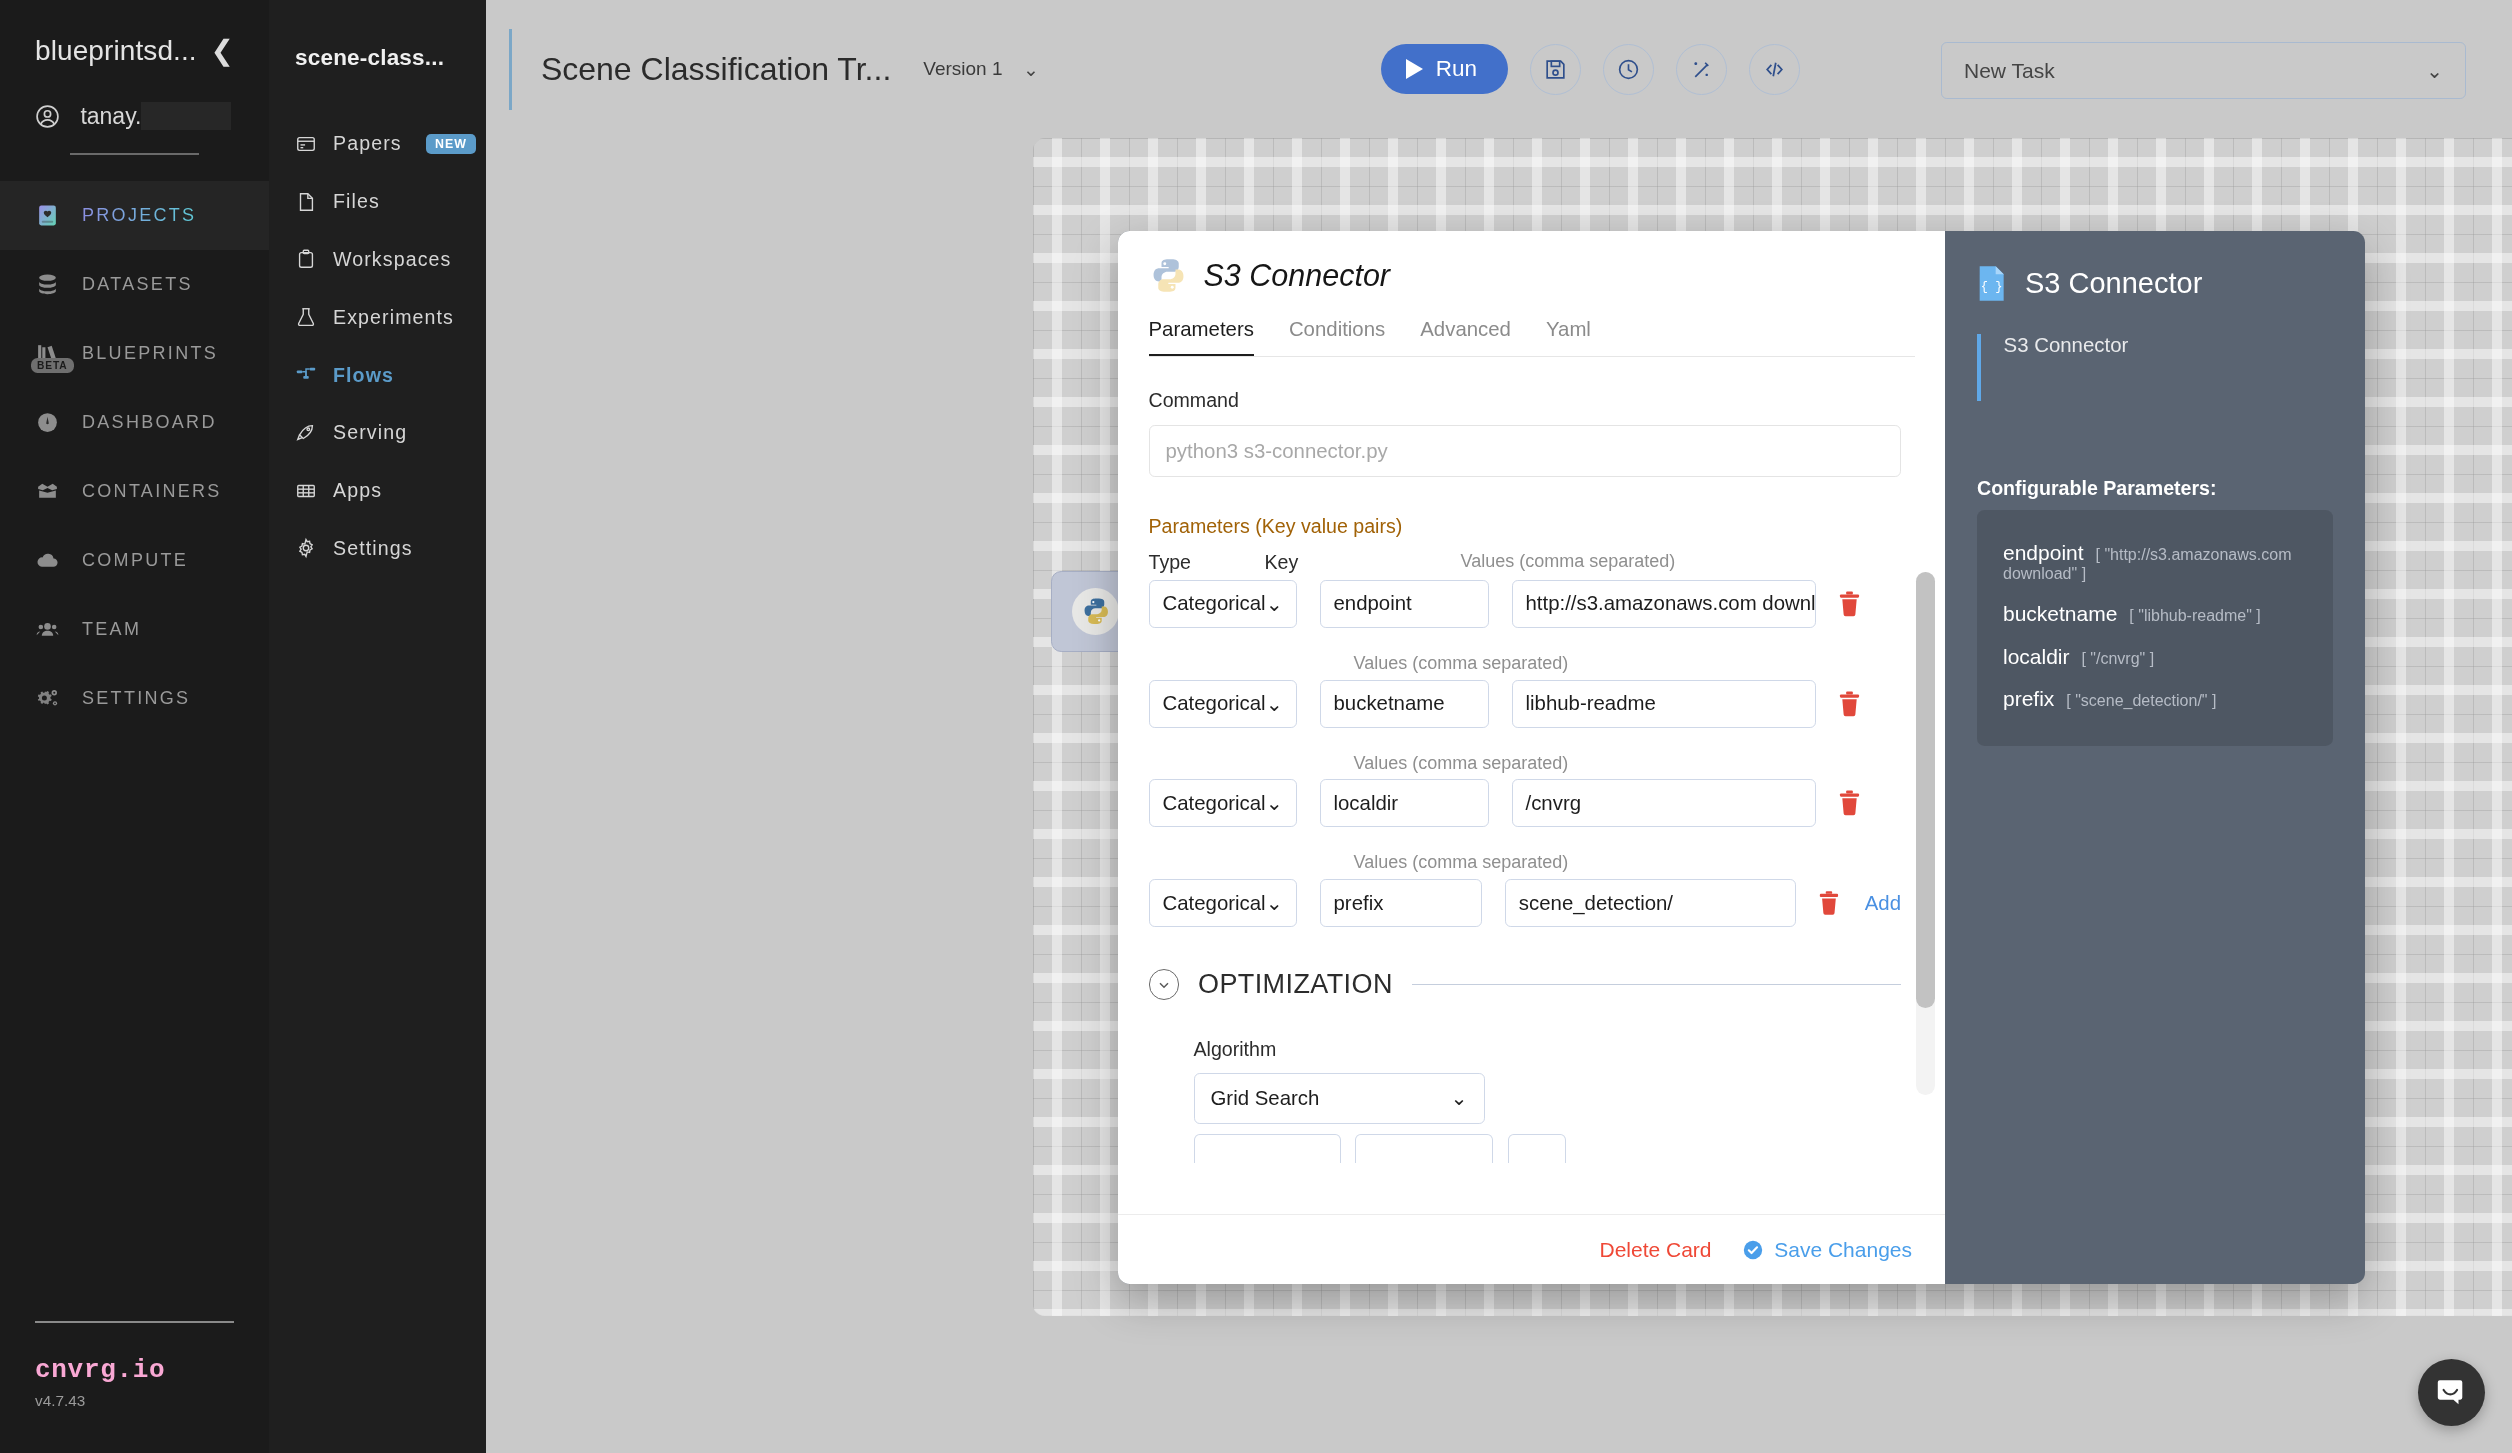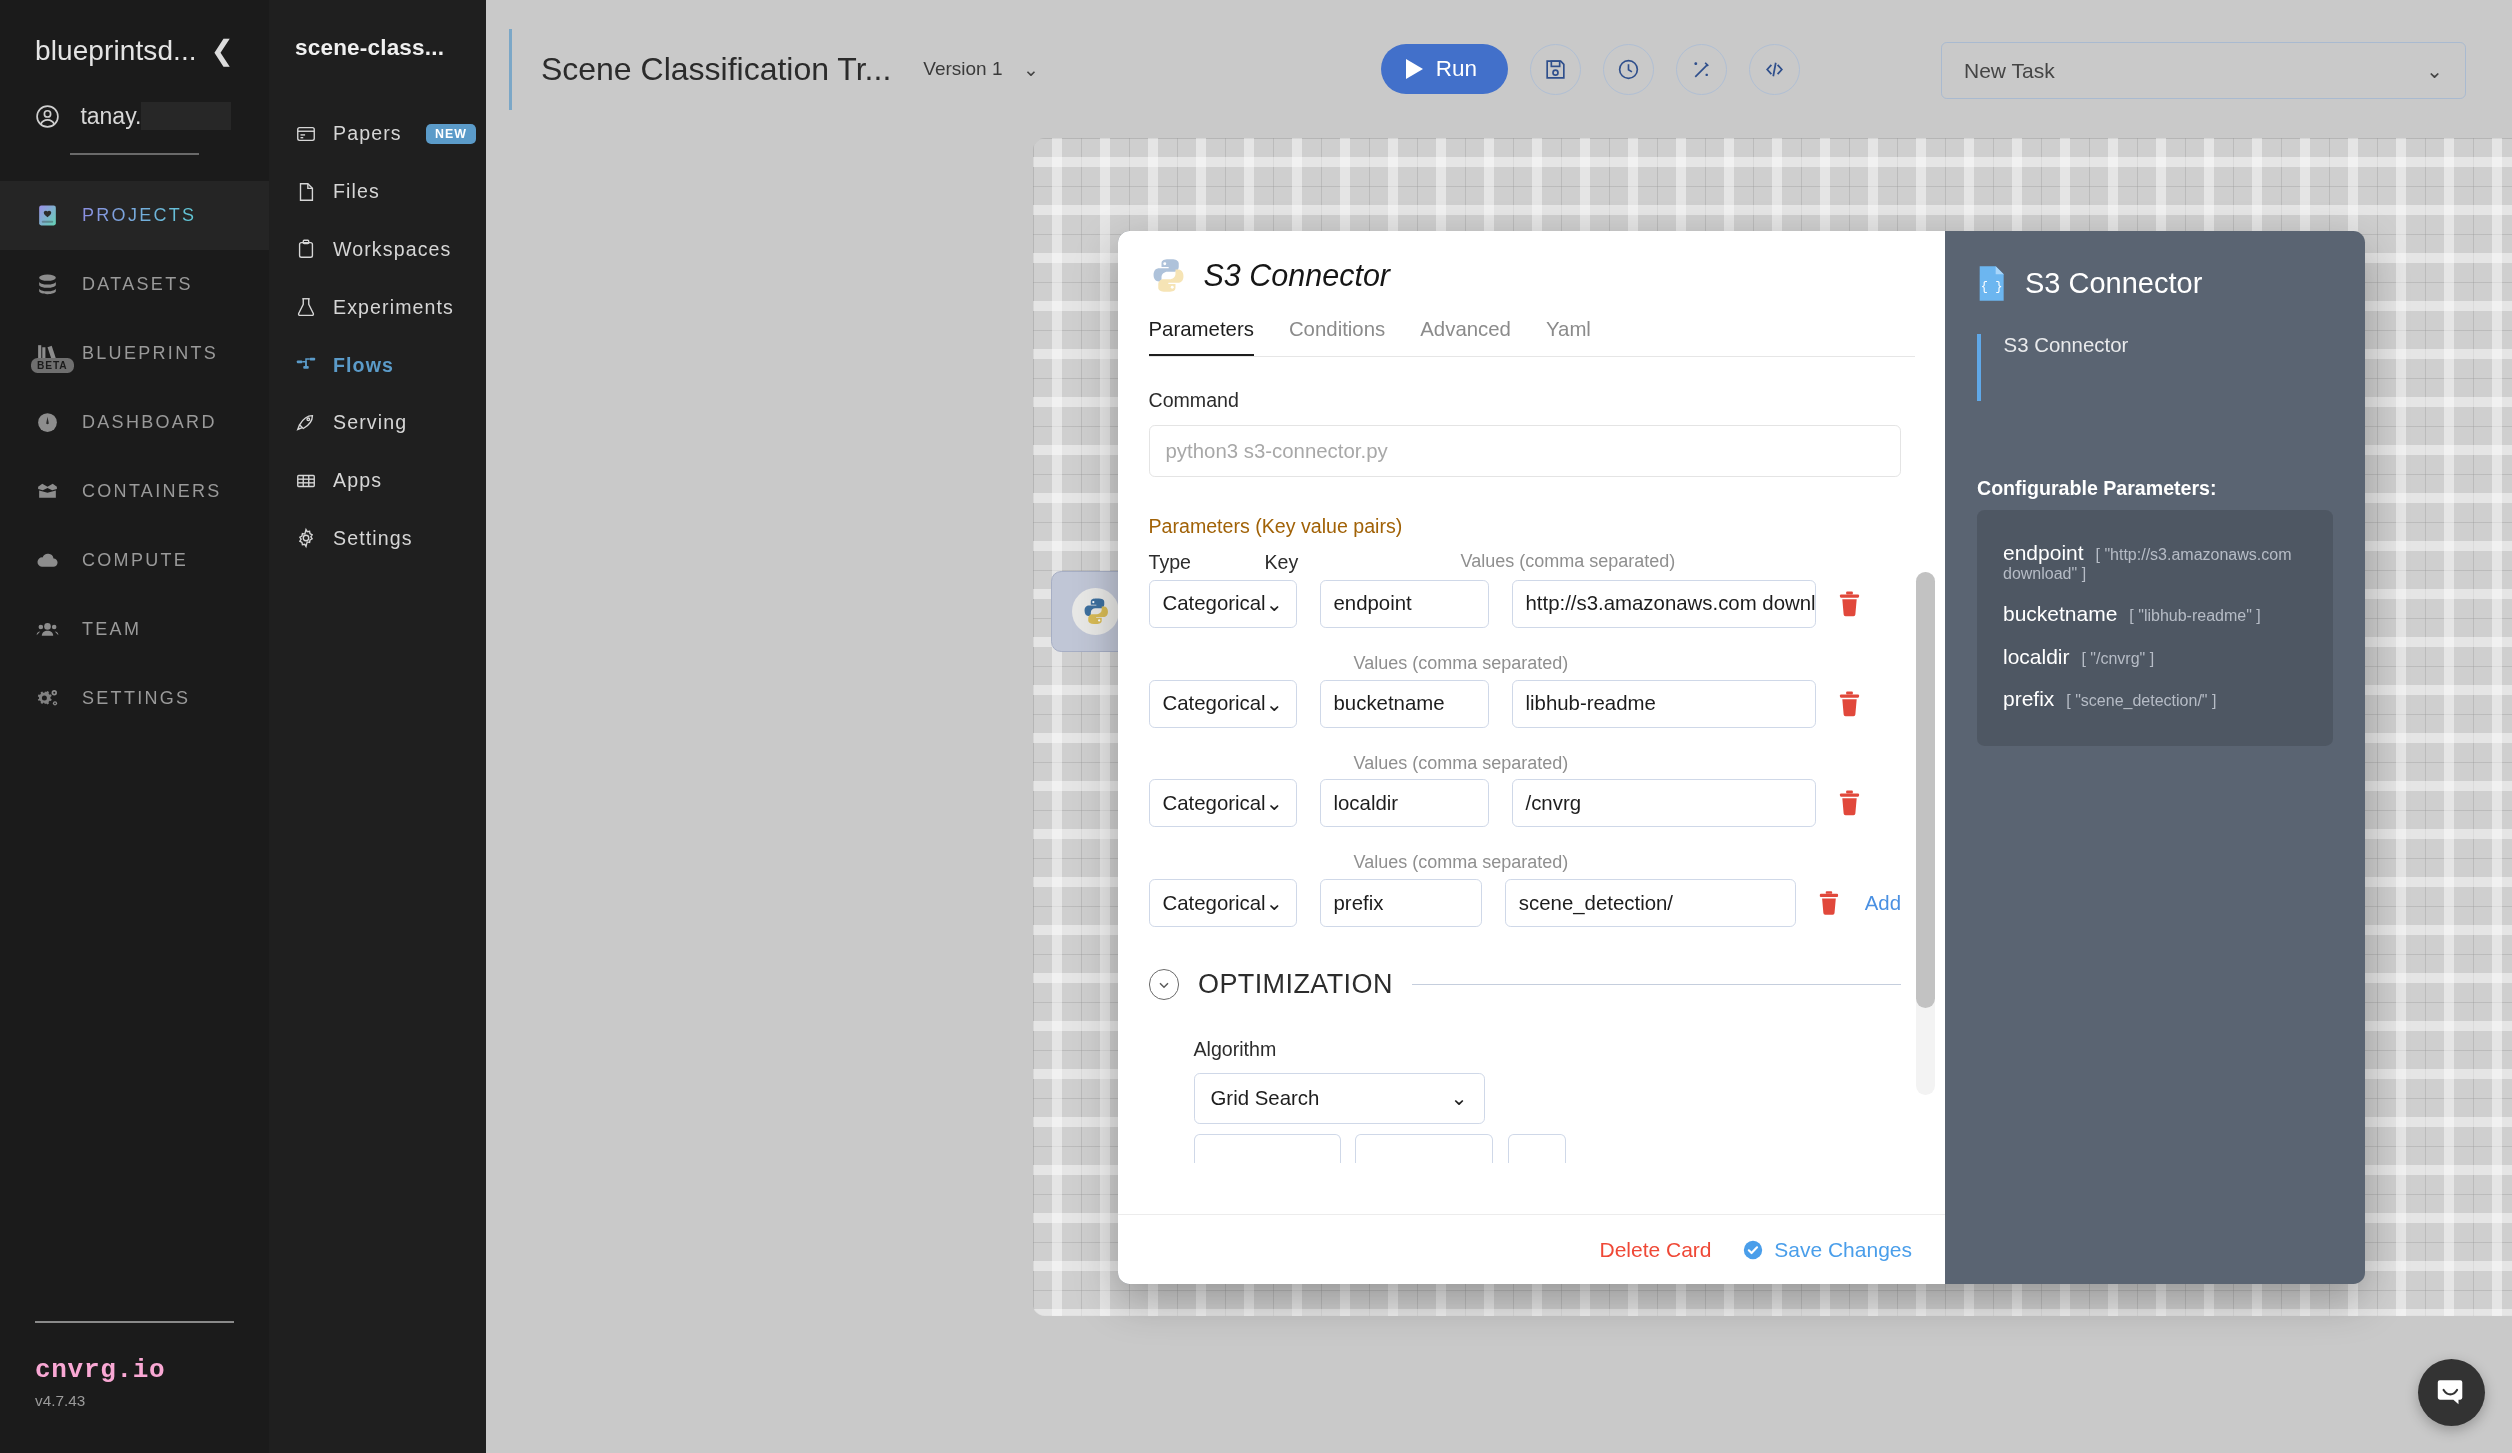--- a/index.html
+++ b/index.html
@@ -58,21 +58,21 @@
   .version { color: #9b9b9b; font-size: 15.3px; margin-top: 7.3px; }
 
   
   .sidebar-secondary {
     position: absolute; left: 269px; top: 0;
     width: 217px; height: 1454px;
     background: #1f1f1f;
   }
   .proj-title {
     color: #f0f0f0; font-size: 22.5px; font-weight: 700;
-    padding: 35px 0 0 26px; letter-spacing: 0.2px;
+    padding: 35px 0 0 26px; letter-spacing: 0.2px; margin-top: 10px;
   }
   .nav-secondary { margin-top: 44px; }
   .snav-item {
     display: flex; align-items: center; gap: 16px;
     padding: 17.4px 0 17.4px 26px; cursor: pointer;
   }
   .snav-ico { width: 22px; height: 22px; flex: 0 0 22px; }
   .snav-label { font-size: 19.6px; color: #d6d6d6; letter-spacing: 1.1px; }
   .snav-item.active .snav-label { color: #5b9bc9; font-weight: 700; }
   .new-pill {

